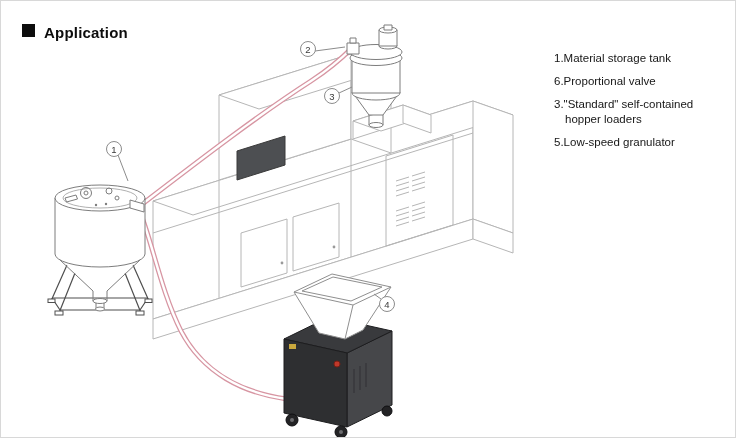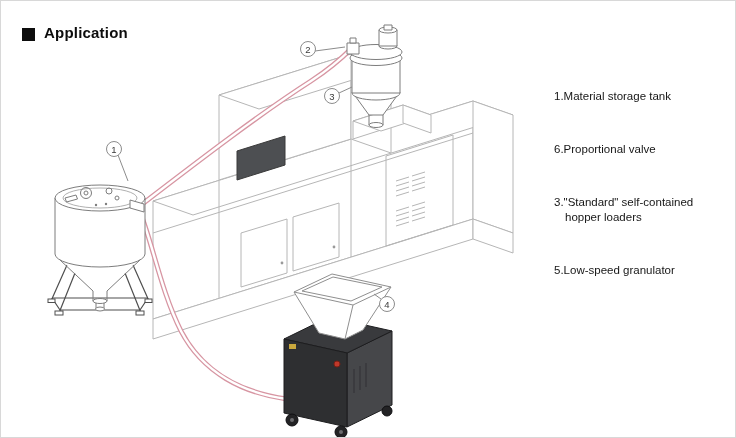--- a/index.html
+++ b/index.html
@@ -2,26 +2,26 @@
 <html style="--tube: #d795a2; --machine-outline: #b6b6b6; --granulator-body: #2e2f31;"><head>
 <meta charset="utf-8">
 <style>
   html,body{margin:0;padding:0;background:#fff;}
   .page{
     position:relative;width:736px;height:438px;box-sizing:border-box;
     background:#fff;border:1px solid #d8d8d8;overflow:hidden;
     font-family:"Liberation Sans",sans-serif;
   }
   
-  .header{position:absolute;left:21px;top:23px;display:flex;align-items:flex-end;gap:9px;}
+  .header{position:absolute;left:21px;top:23px;display:flex;align-items:flex-start;gap:9px;}
   .bullet{width:13px;height:13px;background:#0d0d0d;flex:0 0 auto;}
   .title{font-size:15px;font-weight:bold;color:#0d0d0d;letter-spacing:.2px;}
   
   .legend{position:absolute;left:553px;top:50px;width:178px;font-size:11.5px;color:#161616;}
-  .legend-item{margin-bottom:8px;padding-left:11px;text-indent:-11px;line-height:1.3;margin-top:38px;}
+  .legend-item{margin-bottom:8px;padding-left:11px;text-indent:-11px;line-height:1.3;}
   
   svg{position:absolute;left:0;top:0;}
   .m-line{fill:#fff;stroke:var(--machine-outline,#b6b6b6);stroke-width:1;stroke-linejoin:round;}
   .m-open{fill:none;stroke:var(--machine-outline,#b6b6b6);stroke-width:1;}
   .t-line{fill:#fff;stroke:#7d7d7d;stroke-width:1;stroke-linejoin:round;}
   .t-open{fill:none;stroke:#7d7d7d;stroke-width:1;}
   .t-thin{fill:none;stroke:#b0b0b0;stroke-width:1;}
   .stand{fill:none;stroke:#4f4f4f;stroke-width:1.2;}
   .foot{fill:#fff;stroke:#4f4f4f;stroke-width:1;}
   .tube-o{fill:none;stroke:var(--tube,#d795a2);stroke-width:5;}

